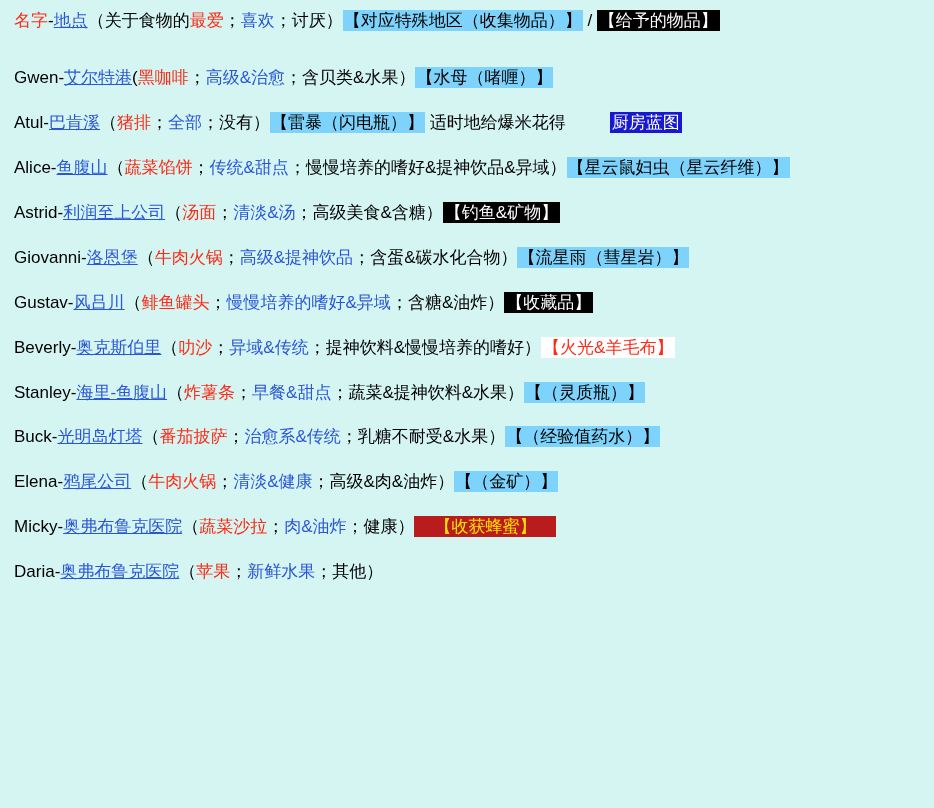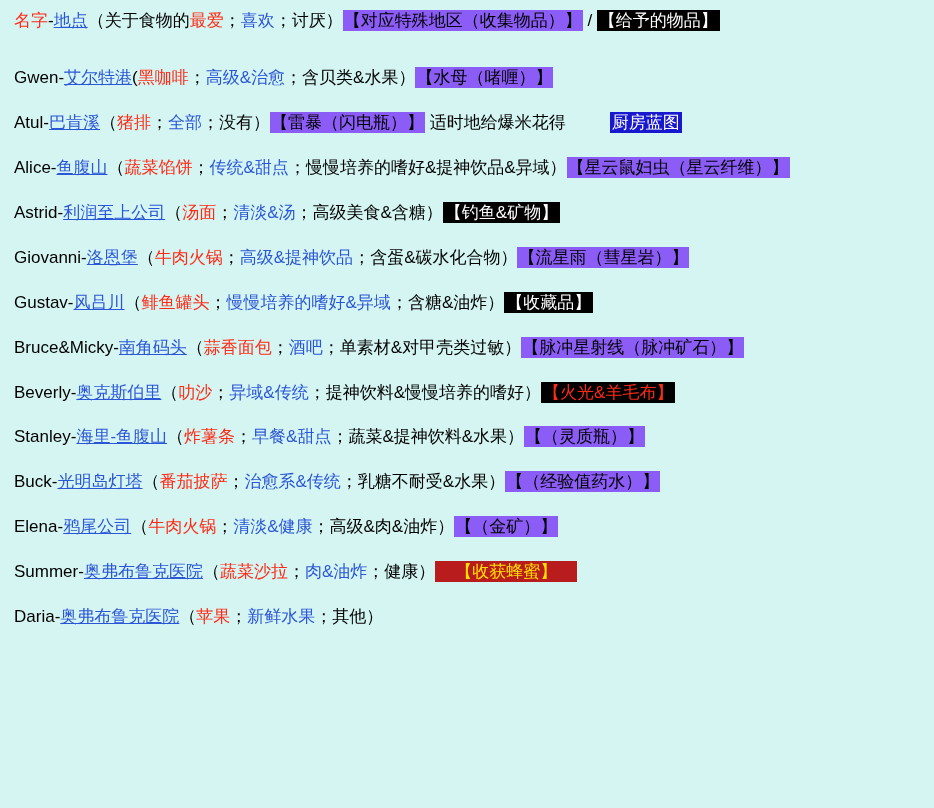--- a/index.html
+++ b/index.html
@@ -34,58 +34,57 @@
     white-space: pre;
   }
   
   .c-black { color: #000000; }
   .c-red   { color: #ff2a16; }
   .c-blue  { color: #2b56d6; }
   
   .u { text-decoration: underline; }
   
   .hl-cyan {
-    background: #8b5cf6;
+    background: #7dd3fc;
     color: #000000;
     padding: 1px 1px;
   }
   .hl-black {
     background: #000000;
     color: #ffffff;
     padding: 1px 2px;
     text-align: right;
   }
   .hl-blue {
     background: #1818cf;
     color: #ffffff;
     padding: 1px 2px;
     margin-left: 44px;
   }
   .hl-black-red {
-    background: #000000;
+    background: #ffffff;
     color: #ff2a16;
     padding: 1px 2px;
   }
   .hl-black-yellow {
     background: #b91c1c;
     color: #ffe000;
     padding: 1px 20px;
   }
 </style>
 </head>
 <body>
 
 <div id="page">
     <div class="row header"><span class="seg c-red">名字</span><span class="seg c-black">-</span><span class="seg c-blue u">地点</span><span class="seg c-black">（关于食物的</span><span class="seg c-red">最爱</span><span class="seg c-black">；</span><span class="seg c-blue">喜欢</span><span class="seg c-black">；讨厌）</span><span class="seg hl-cyan">【对应特殊地区（收集物品）】</span><span class="seg c-black"> / </span><span class="seg hl-black">【给予的物品】</span></div>
     <div class="row"><span class="seg c-black">Gwen</span><span class="seg c-black">-</span><span class="seg c-blue u">艾尔特港</span><span class="seg c-black">(</span><span class="seg c-red">黑咖啡</span><span class="seg c-black">；</span><span class="seg c-blue">高级&amp;治愈</span><span class="seg c-black">；含贝类&amp;水果）</span><span class="seg hl-cyan">【水母（啫喱）】</span></div>
     <div class="row"><span class="seg c-black">Atul</span><span class="seg c-black">-</span><span class="seg c-blue u">巴肯溪</span><span class="seg c-black">（</span><span class="seg c-red">猪排</span><span class="seg c-black">；</span><span class="seg c-blue">全部</span><span class="seg c-black">；没有）</span><span class="seg hl-cyan">【雷暴（闪电瓶）】</span><span class="seg c-black"> 适时地给爆米花得</span><span class="seg hl-blue">厨房蓝图</span></div>
     <div class="row"><span class="seg c-black">Alice</span><span class="seg c-black">-</span><span class="seg c-blue u">鱼腹山</span><span class="seg c-black">（</span><span class="seg c-red">蔬菜馅饼</span><span class="seg c-black">；</span><span class="seg c-blue">传统&amp;甜点</span><span class="seg c-black">；慢慢培养的嗜好&amp;提神饮品&amp;异域）</span><span class="seg hl-cyan">【星云鼠妇虫（星云纤维）】</span></div>
     <div class="row"><span class="seg c-black">Astrid</span><span class="seg c-black">-</span><span class="seg c-blue u">利润至上公司</span><span class="seg c-black">（</span><span class="seg c-red">汤面</span><span class="seg c-black">；</span><span class="seg c-blue">清淡&amp;汤</span><span class="seg c-black">；高级美食&amp;含糖）</span><span class="seg hl-black">【钓鱼&amp;矿物】</span></div>
     <div class="row"><span class="seg c-black">Giovanni</span><span class="seg c-black">-</span><span class="seg c-blue u">洛恩堡</span><span class="seg c-black">（</span><span class="seg c-red">牛肉火锅</span><span class="seg c-black">；</span><span class="seg c-blue">高级&amp;提神饮品</span><span class="seg c-black">；含蛋&amp;碳水化合物）</span><span class="seg hl-cyan">【流星雨（彗星岩）】</span></div>
     <div class="row"><span class="seg c-black">Gustav</span><span class="seg c-black">-</span><span class="seg c-blue u">风吕川</span><span class="seg c-black">（</span><span class="seg c-red">鲱鱼罐头</span><span class="seg c-black">；</span><span class="seg c-blue">慢慢培养的嗜好&amp;异域</span><span class="seg c-black">；含糖&amp;油炸）</span><span class="seg hl-black">【收藏品】</span></div>
-    <div class="row"><span class="seg c-black">Bruce&amp;Micky</span><span class="seg c-black">-</span><span class="seg c-blue u">南角码头</span><span class="seg c-black">（</span><span class="seg c-red">蒜香面包</span><span class="seg c-black">；</span><span class="seg c-blue">酒吧</span><span class="seg c-black">；单素材&amp;对甲壳类过敏）</span><span class="seg hl-cyan">【脉冲星射线（脉冲矿石）】</span></div>
     <div class="row"><span class="seg c-black">Beverly</span><span class="seg c-black">-</span><span class="seg c-blue u">奥克斯伯里</span><span class="seg c-black">（</span><span class="seg c-red">叻沙</span><span class="seg c-black">；</span><span class="seg c-blue">异域&amp;传统</span><span class="seg c-black">；提神饮料&amp;慢慢培养的嗜好）</span><span class="seg hl-black-red">【火光&amp;羊毛布】</span></div>
     <div class="row"><span class="seg c-black">Stanley</span><span class="seg c-black">-</span><span class="seg c-blue u">海里-鱼腹山</span><span class="seg c-black">（</span><span class="seg c-red">炸薯条</span><span class="seg c-black">；</span><span class="seg c-blue">早餐&amp;甜点</span><span class="seg c-black">；蔬菜&amp;提神饮料&amp;水果）</span><span class="seg hl-cyan">【（灵质瓶）】</span></div>
     <div class="row"><span class="seg c-black">Buck</span><span class="seg c-black">-</span><span class="seg c-blue u">光明岛灯塔</span><span class="seg c-black">（</span><span class="seg c-red">番茄披萨</span><span class="seg c-black">；</span><span class="seg c-blue">治愈系&amp;传统</span><span class="seg c-black">；乳糖不耐受&amp;水果）</span><span class="seg hl-cyan">【（经验值药水）】</span></div>
     <div class="row"><span class="seg c-black">Elena</span><span class="seg c-black">-</span><span class="seg c-blue u">鸦尾公司</span><span class="seg c-black">（</span><span class="seg c-red">牛肉火锅</span><span class="seg c-black">；</span><span class="seg c-blue">清淡&amp;健康</span><span class="seg c-black">；高级&amp;肉&amp;油炸）</span><span class="seg hl-cyan">【（金矿）】</span></div>
-    <div class="row"><span class="seg c-black">Summer</span><span class="seg c-black">-</span><span class="seg c-blue u">奥弗布鲁克医院</span><span class="seg c-black">（</span><span class="seg c-red">蔬菜沙拉</span><span class="seg c-black">；</span><span class="seg c-blue">肉&amp;油炸</span><span class="seg c-black">；健康）</span><span class="seg hl-black-yellow">【收获蜂蜜】</span></div>
+    <div class="row"><span class="seg c-black">Micky</span><span class="seg c-black">-</span><span class="seg c-blue u">奥弗布鲁克医院</span><span class="seg c-black">（</span><span class="seg c-red">蔬菜沙拉</span><span class="seg c-black">；</span><span class="seg c-blue">肉&amp;油炸</span><span class="seg c-black">；健康）</span><span class="seg hl-black-yellow">【收获蜂蜜】</span></div>
     <div class="row last"><span class="seg c-black">Daria</span><span class="seg c-black">-</span><span class="seg c-blue u">奥弗布鲁克医院</span><span class="seg c-black">（</span><span class="seg c-red">苹果</span><span class="seg c-black">；</span><span class="seg c-blue">新鲜水果</span><span class="seg c-black">；其他）</span></div>
   </div>
 
 </body></html>

